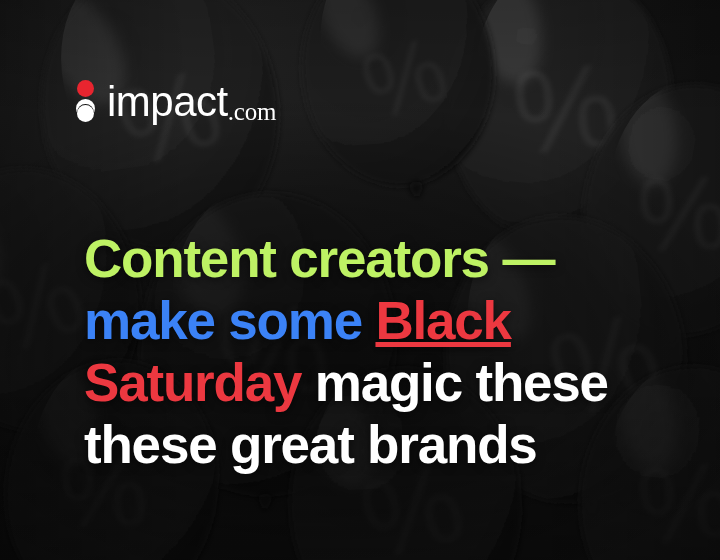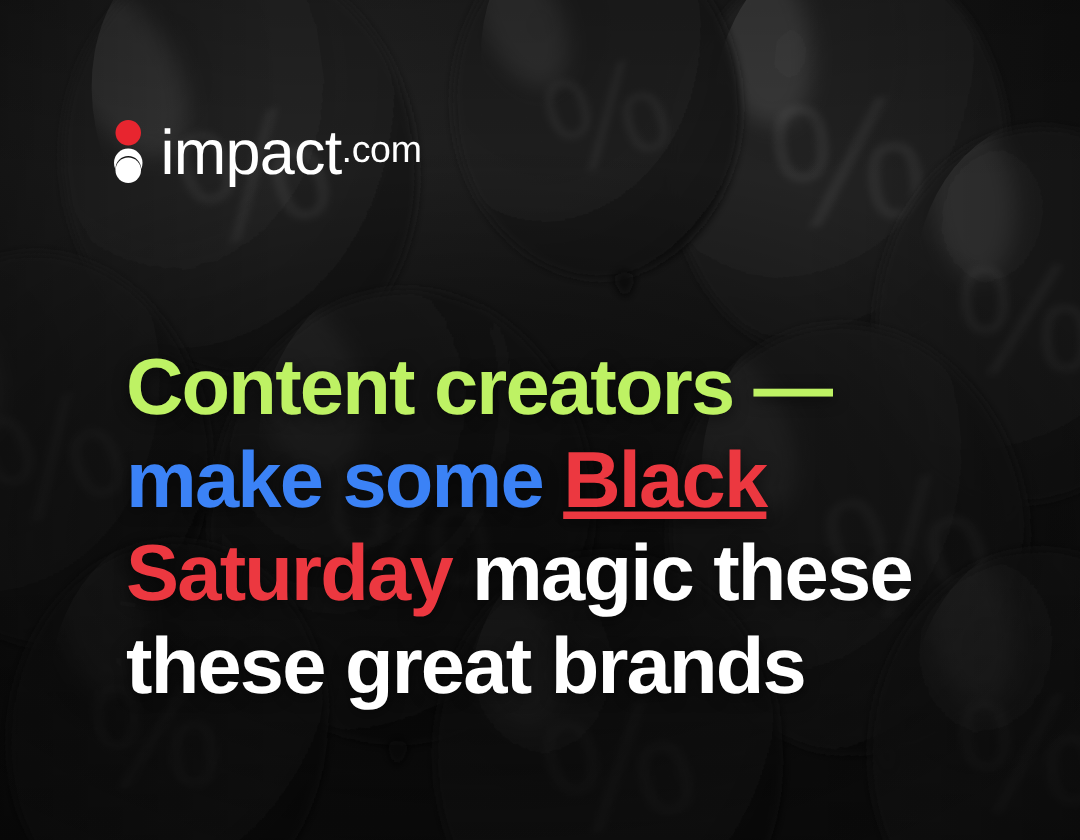--- a/index.html
+++ b/index.html
@@ -110,21 +110,22 @@
     position: relative;
     top: 3px;
   }
   .logo-tld {
     color: #ffffff;
     font-size: 25px;
     line-height: 25px;
     font-weight: 400;
     letter-spacing: -0.2px;
     position: relative;
-    top: 10px;
+    top: 21px;
+    font-family: Liberation Serif, serif;
   }
 
   
   .headline {
     position: absolute;
     left: 84px;
     top: 228px;
     width: 600px;
     margin: 0;
     color: #ffffff;

